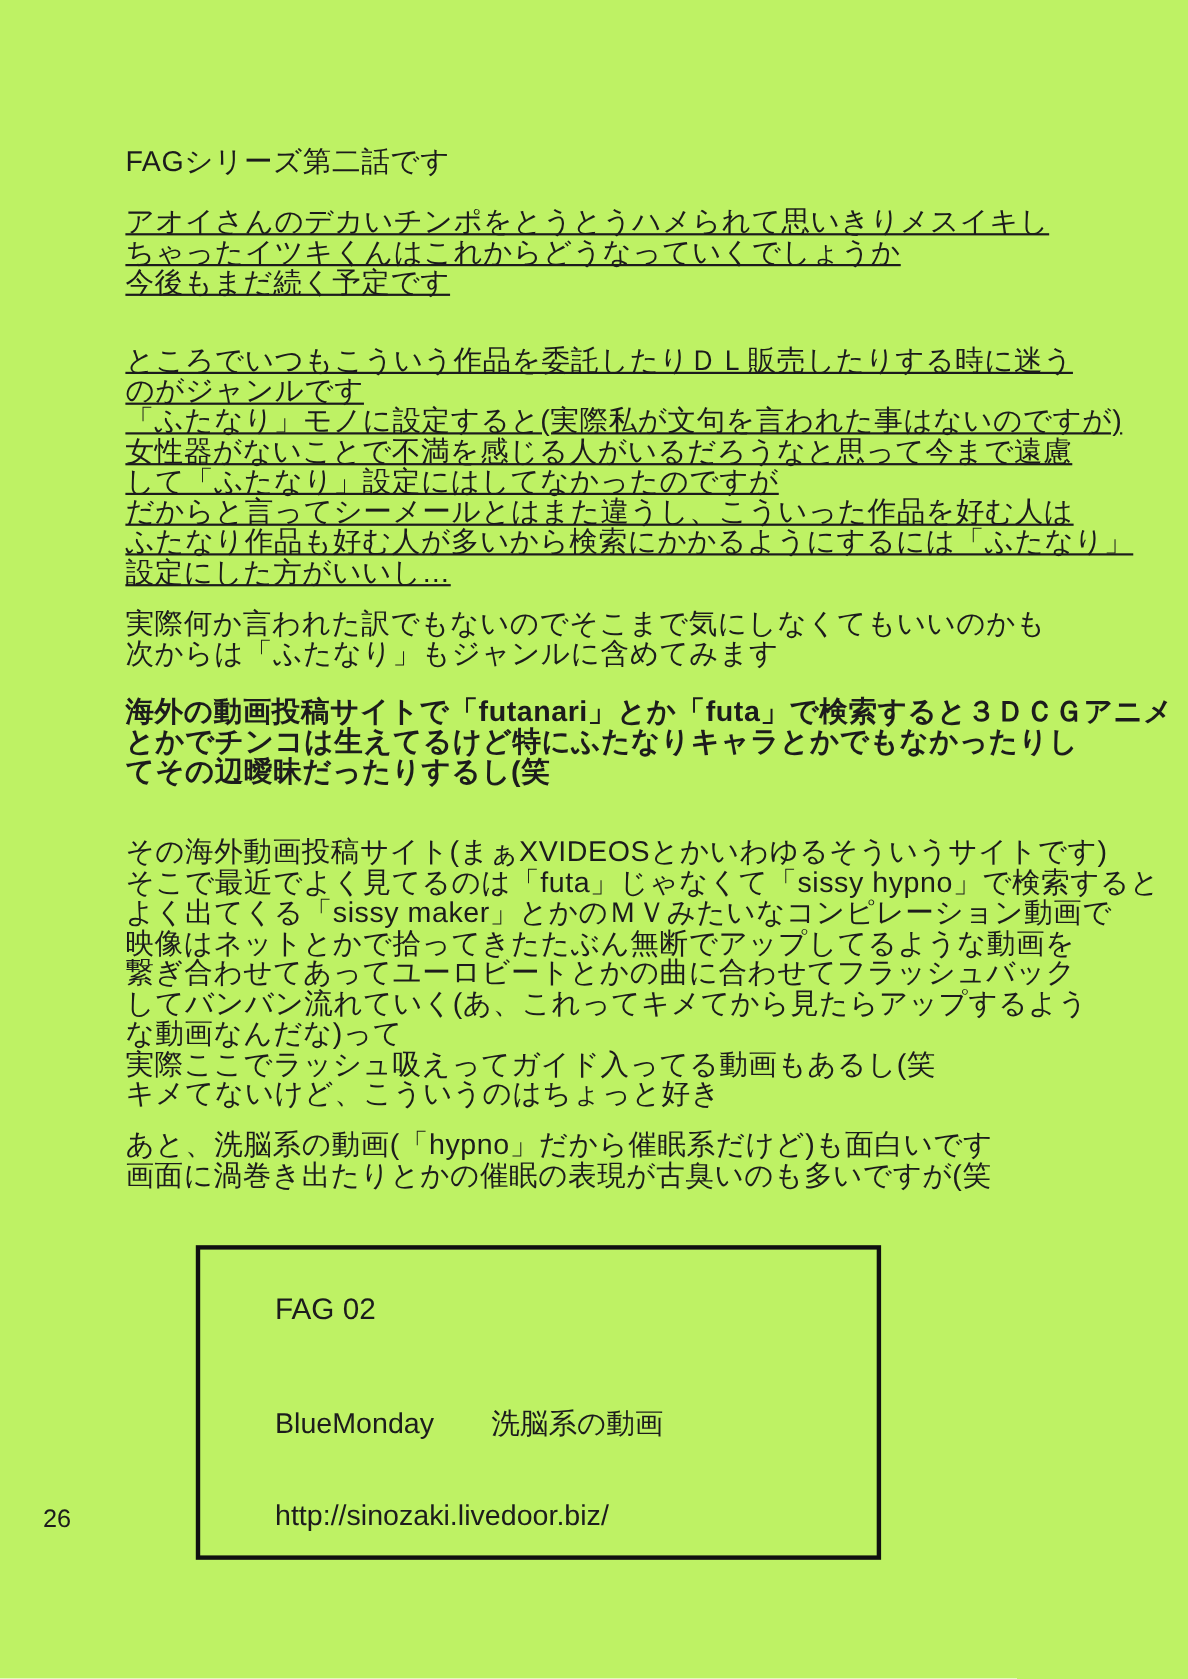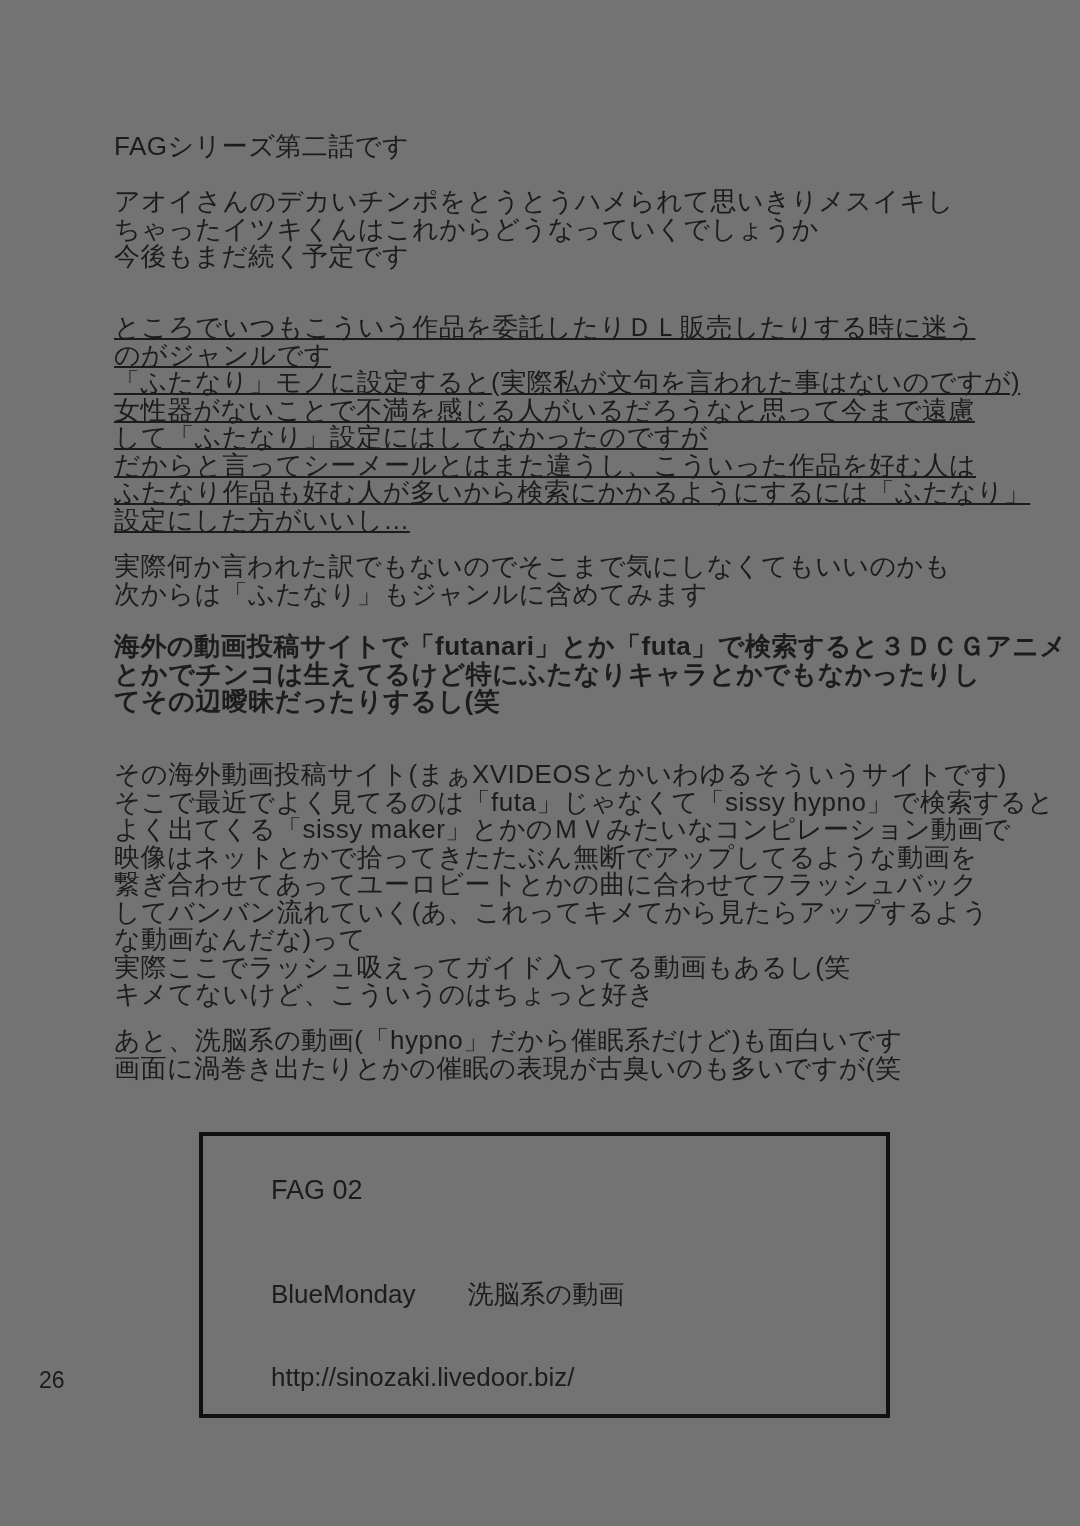--- a/index.html
+++ b/index.html
@@ -4,46 +4,46 @@
 <style>
   html, body {
     margin: 0;
     padding: 0;
     background: #ffffff;
   }
   .page {
     position: relative;
     width: 1080px;
     height: 1526px;
-    background: #737373;
+    background: #bef264;
     color: #1c1c1c;
     font-family: "Liberation Sans", sans-serif;
     overflow: hidden;
   }
   .para {
     position: absolute;
     left: 114px;
     font-size: 26px;
     line-height: 27.5px;
     white-space: pre;
     letter-spacing: 0.5px;
   }
   .p1 { top: 133px; }
-  .p2 { top: 188px; }
+  .p2 { top: 188px; text-decoration: underline; }
   .p3 { top: 314px; text-decoration: underline; }
   .p4 { top: 553px; }
   .p5 { top: 633px; font-weight: bold; }
   .p6 { top: 761px; }
   .p7 { top: 1027px; }
 
   .colophon-box {
     position: absolute;
-    left: 199px;
+    left: 178px;
     top: 1132px;
-    width: 691px;
+    width: 623px;
     height: 286px;
     border: 4px solid #101010;
     box-sizing: border-box;
     padding: 40px 10px 12px 68px;
   }
   .colophon-title {
     font-size: 27px;
     line-height: 28px;
     white-space: pre;
   }

